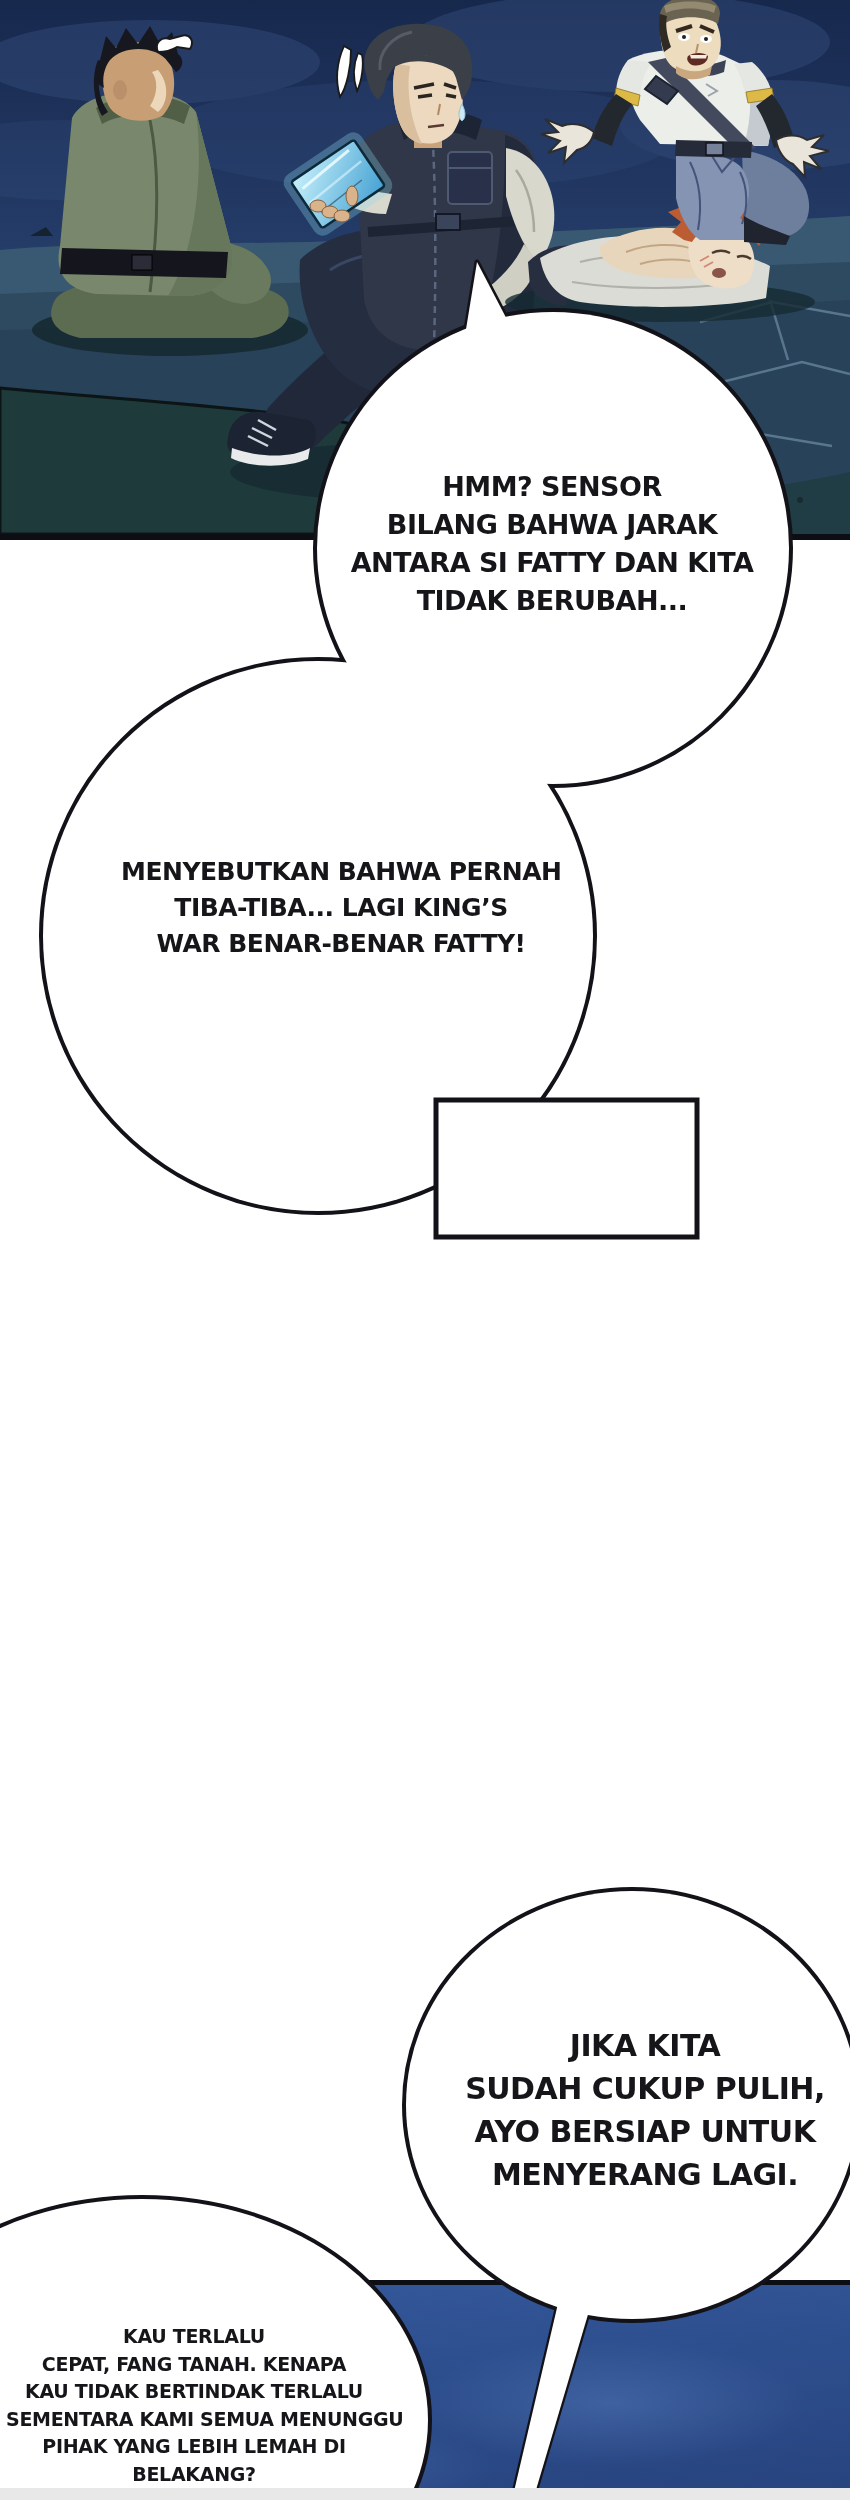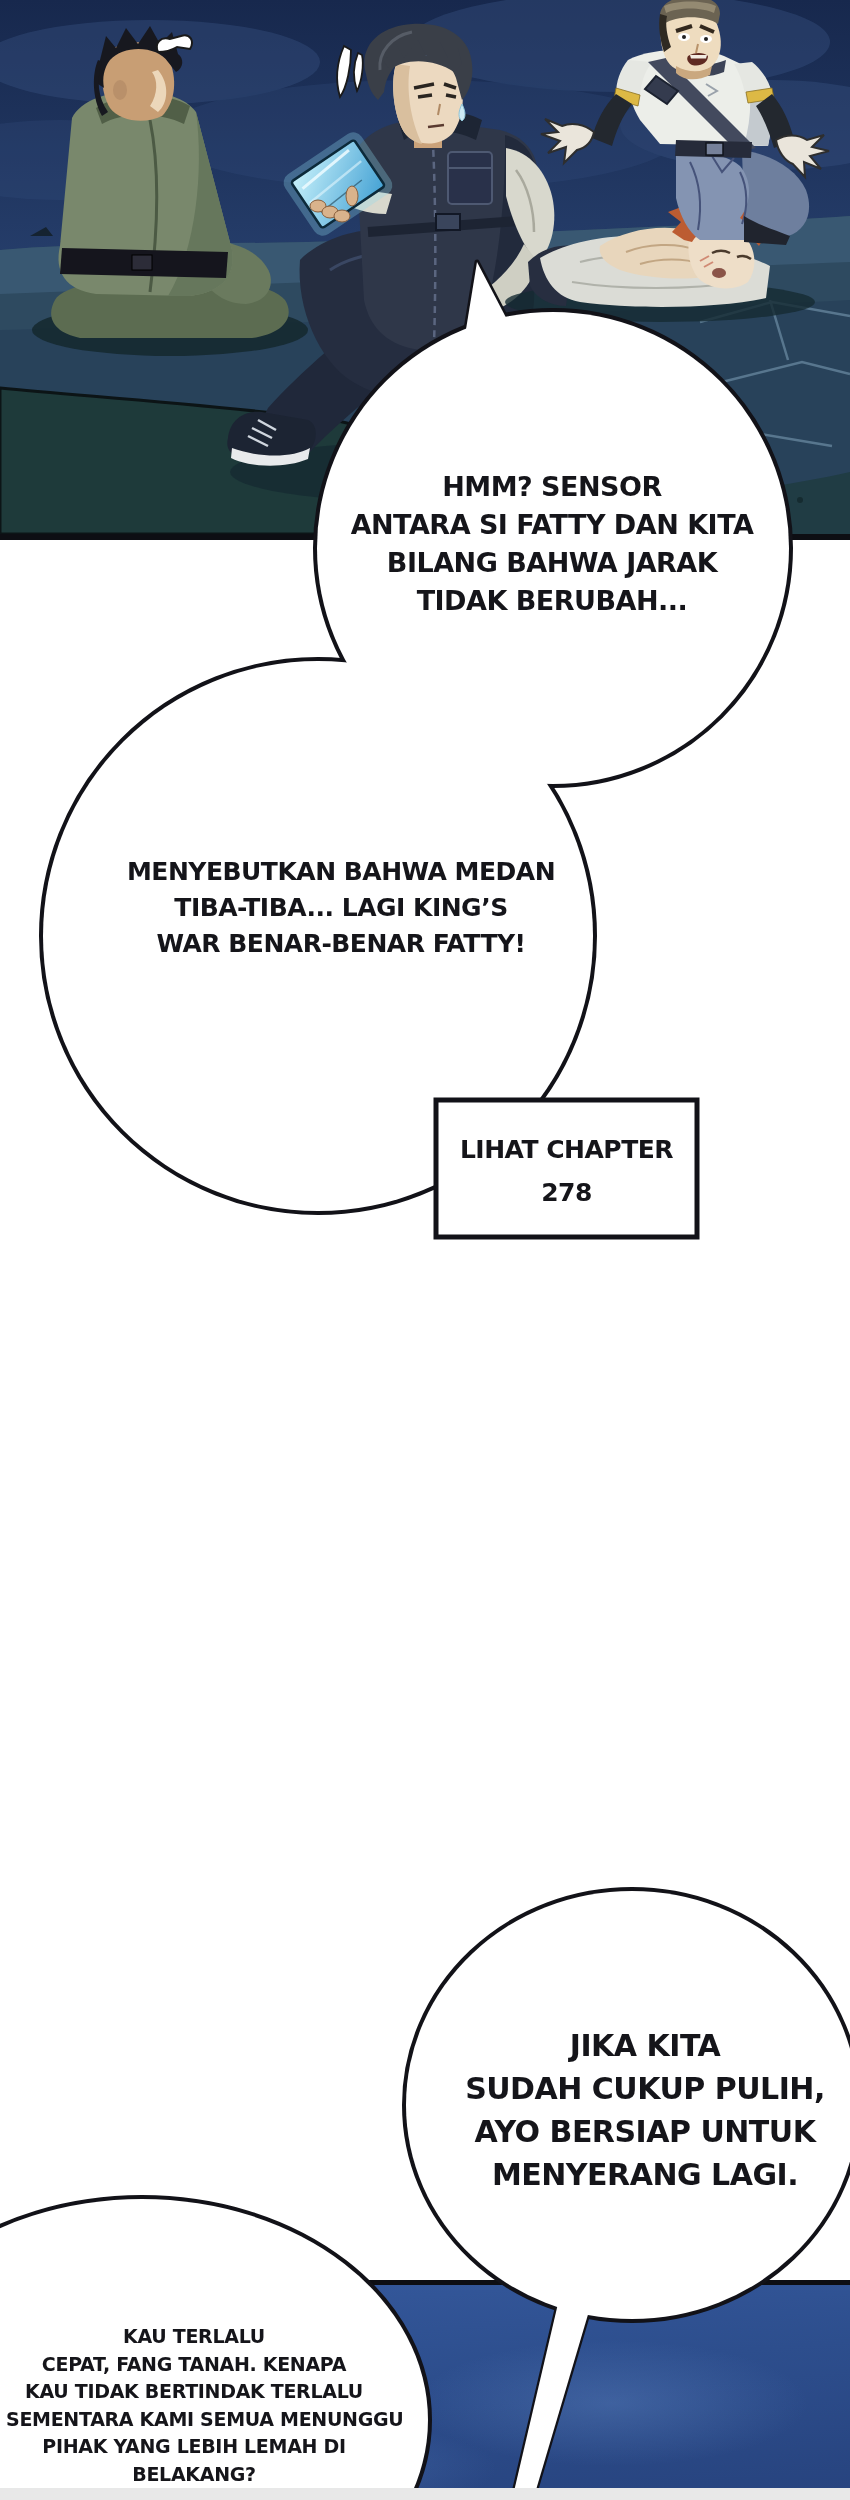--- a/index.html
+++ b/index.html
@@ -254,35 +254,31 @@
     <ellipse cx="632" cy="2105" rx="226" ry="214" fill="none" stroke="#121218" stroke-width="8"></ellipse>
     <ellipse cx="142" cy="2420" rx="286" ry="221" fill="none" stroke="#121218" stroke-width="8"></ellipse>
 
     <path d="M560,2295 L592,2301 L533,2500 L512,2500 Z" fill="#ffffff"></path>
     <ellipse cx="632" cy="2105" rx="226" ry="214" fill="#ffffff"></ellipse>
     <ellipse cx="142" cy="2420" rx="286" ry="221" fill="#ffffff"></ellipse>
   </svg>
 
   <div class="bubble-text bt-1">
     <span>HMM? SENSOR</span>
+    <span>BILANG BAHWA JARAK</span>
     <span>ANTARA SI FATTY DAN KITA</span>
-    <span>BILANG BAHWA JARAK</span>
     <span>TIDAK BERUBAH...</span>
   </div>
 
   <div class="bubble-text bt-2">
-    <span>MENYEBUTKAN BAHWA MEDAN</span>
+    <span>MENYEBUTKAN BAHWA PERNAH</span>
     <span>TIBA-TIBA... LAGI KING’S</span>
     <span>WAR BENAR-BENAR FATTY!</span>
   </div>
 
-  <div class="bubble-text bt-box">
-    <span>LIHAT CHAPTER</span>
-    <span>278</span>
-  </div>
 
   <div class="bubble-text bt-3">
     <span>JIKA KITA</span>
     <span>SUDAH CUKUP PULIH,</span>
     <span>AYO BERSIAP UNTUK</span>
     <span>MENYERANG LAGI.</span>
   </div>
 
   <div class="bubble-text bt-4">
     <span>KAU TERLALU</span>

